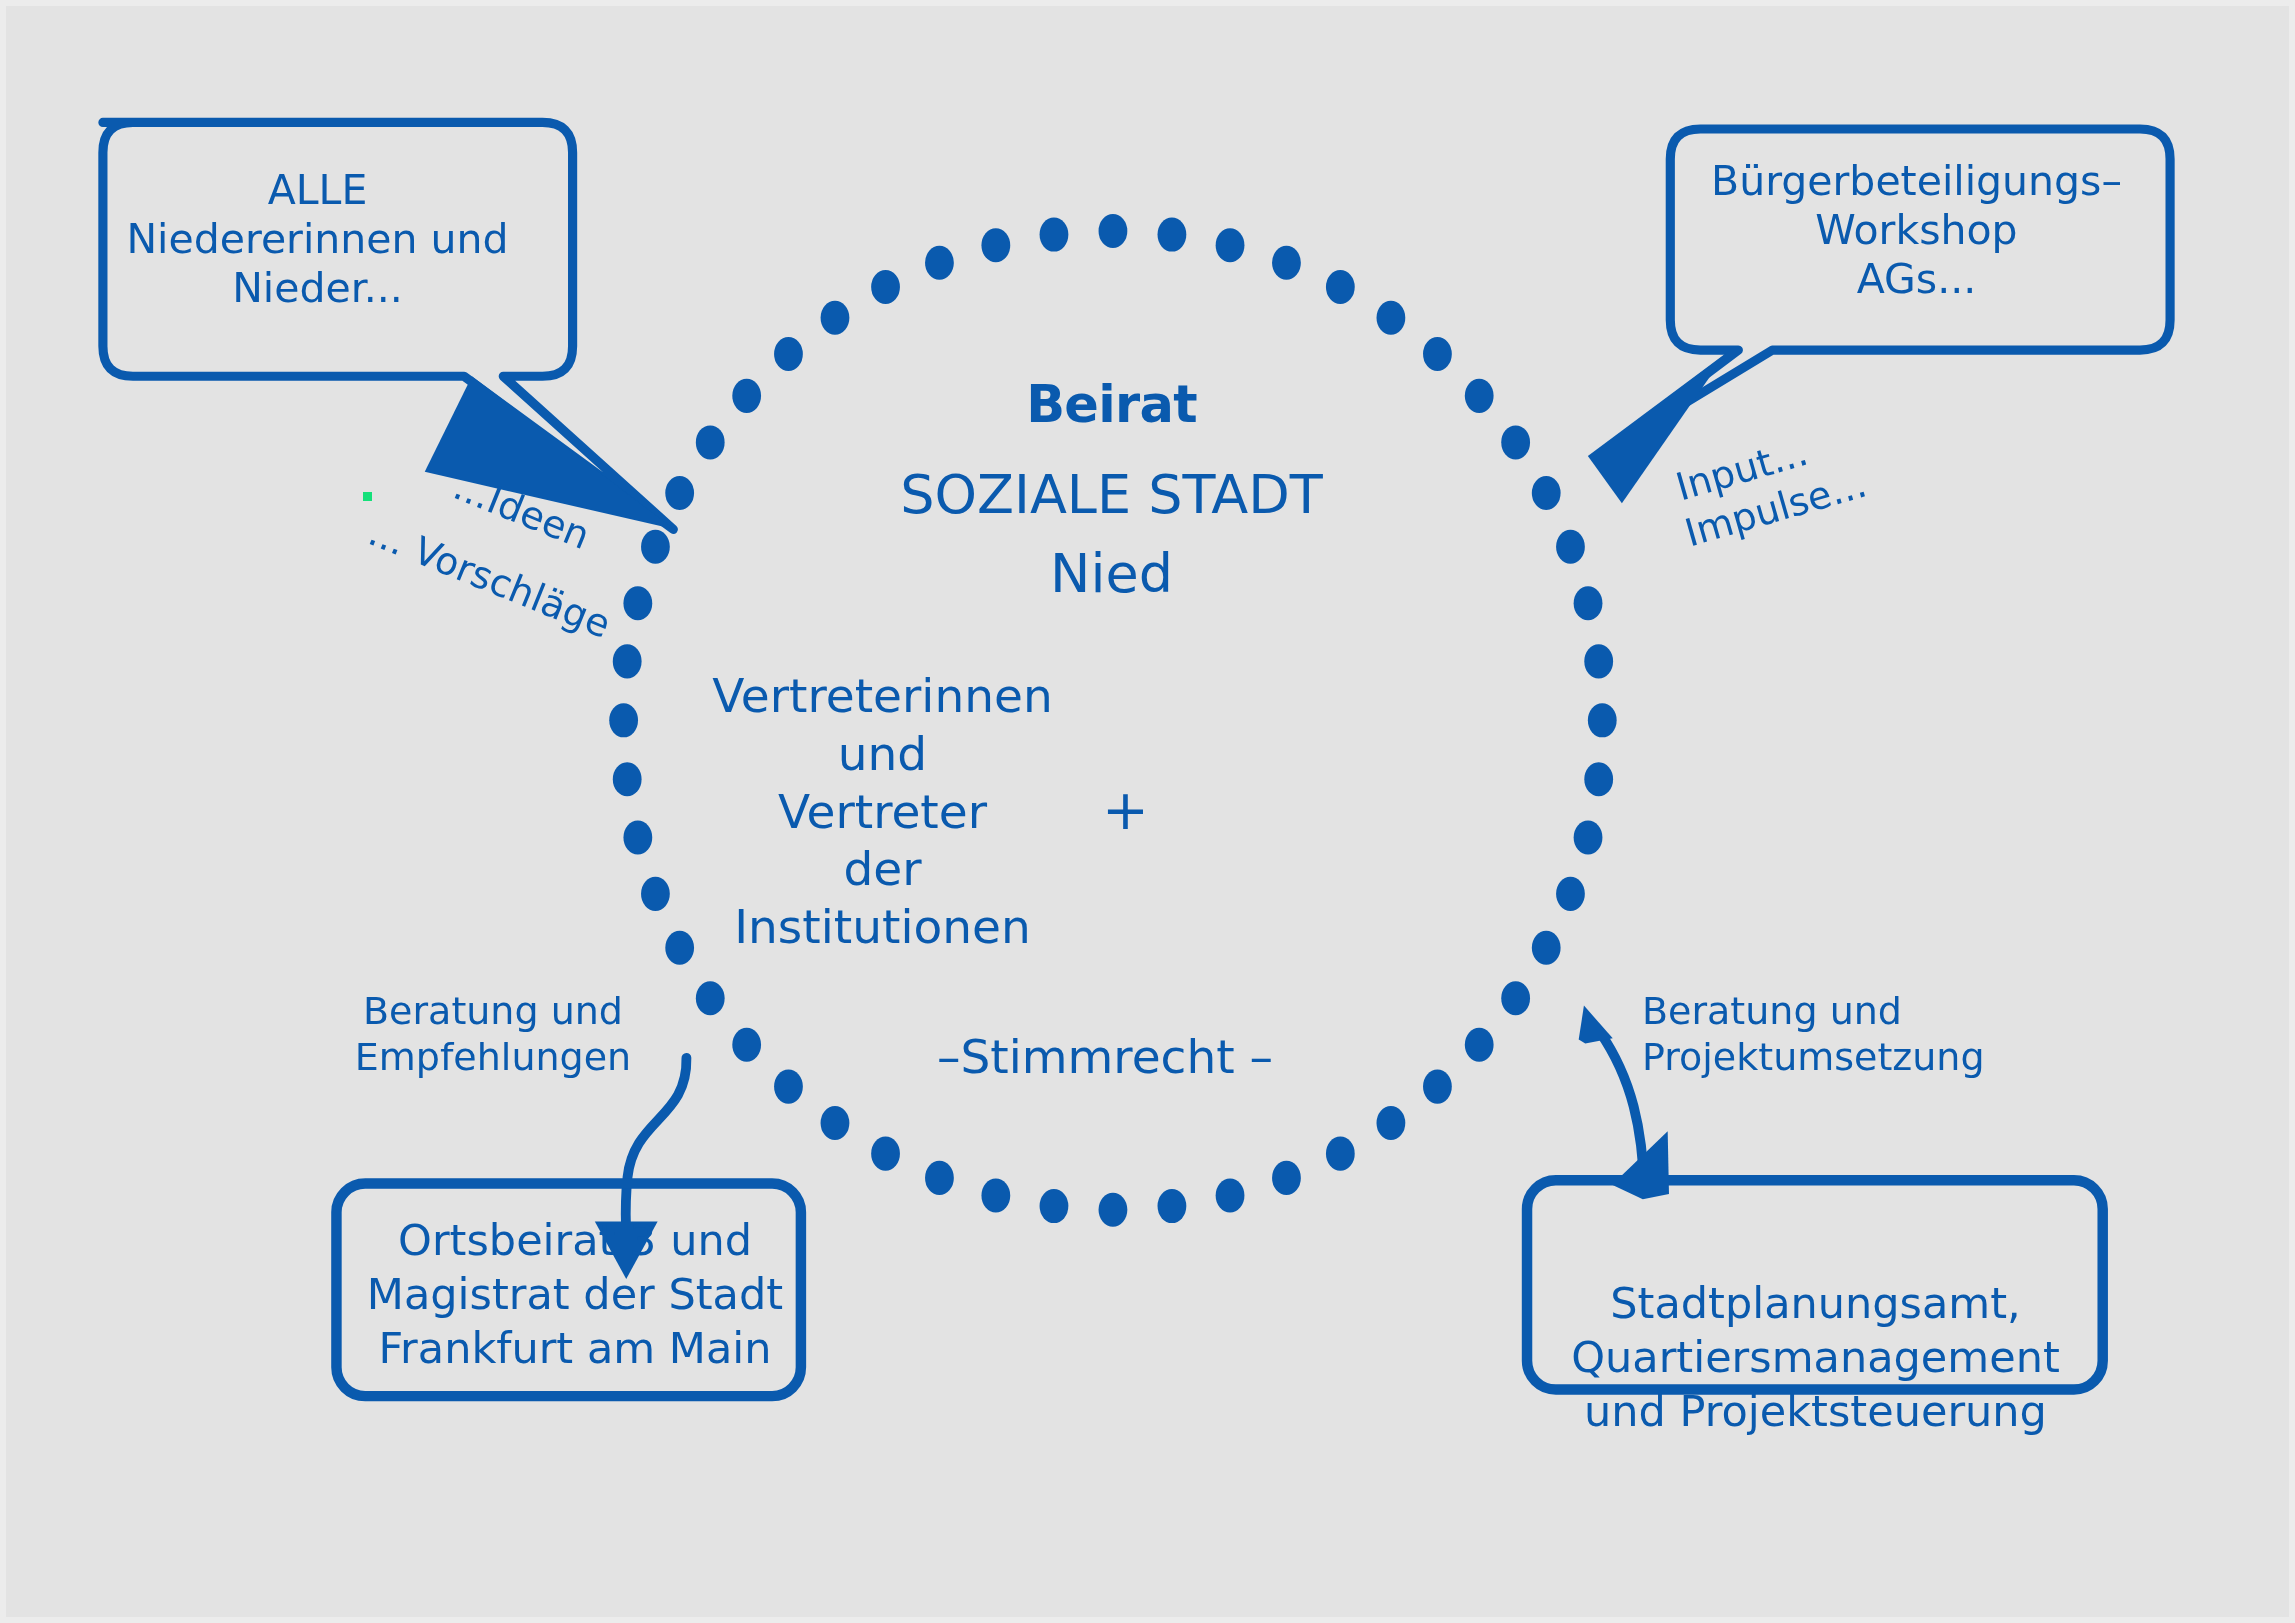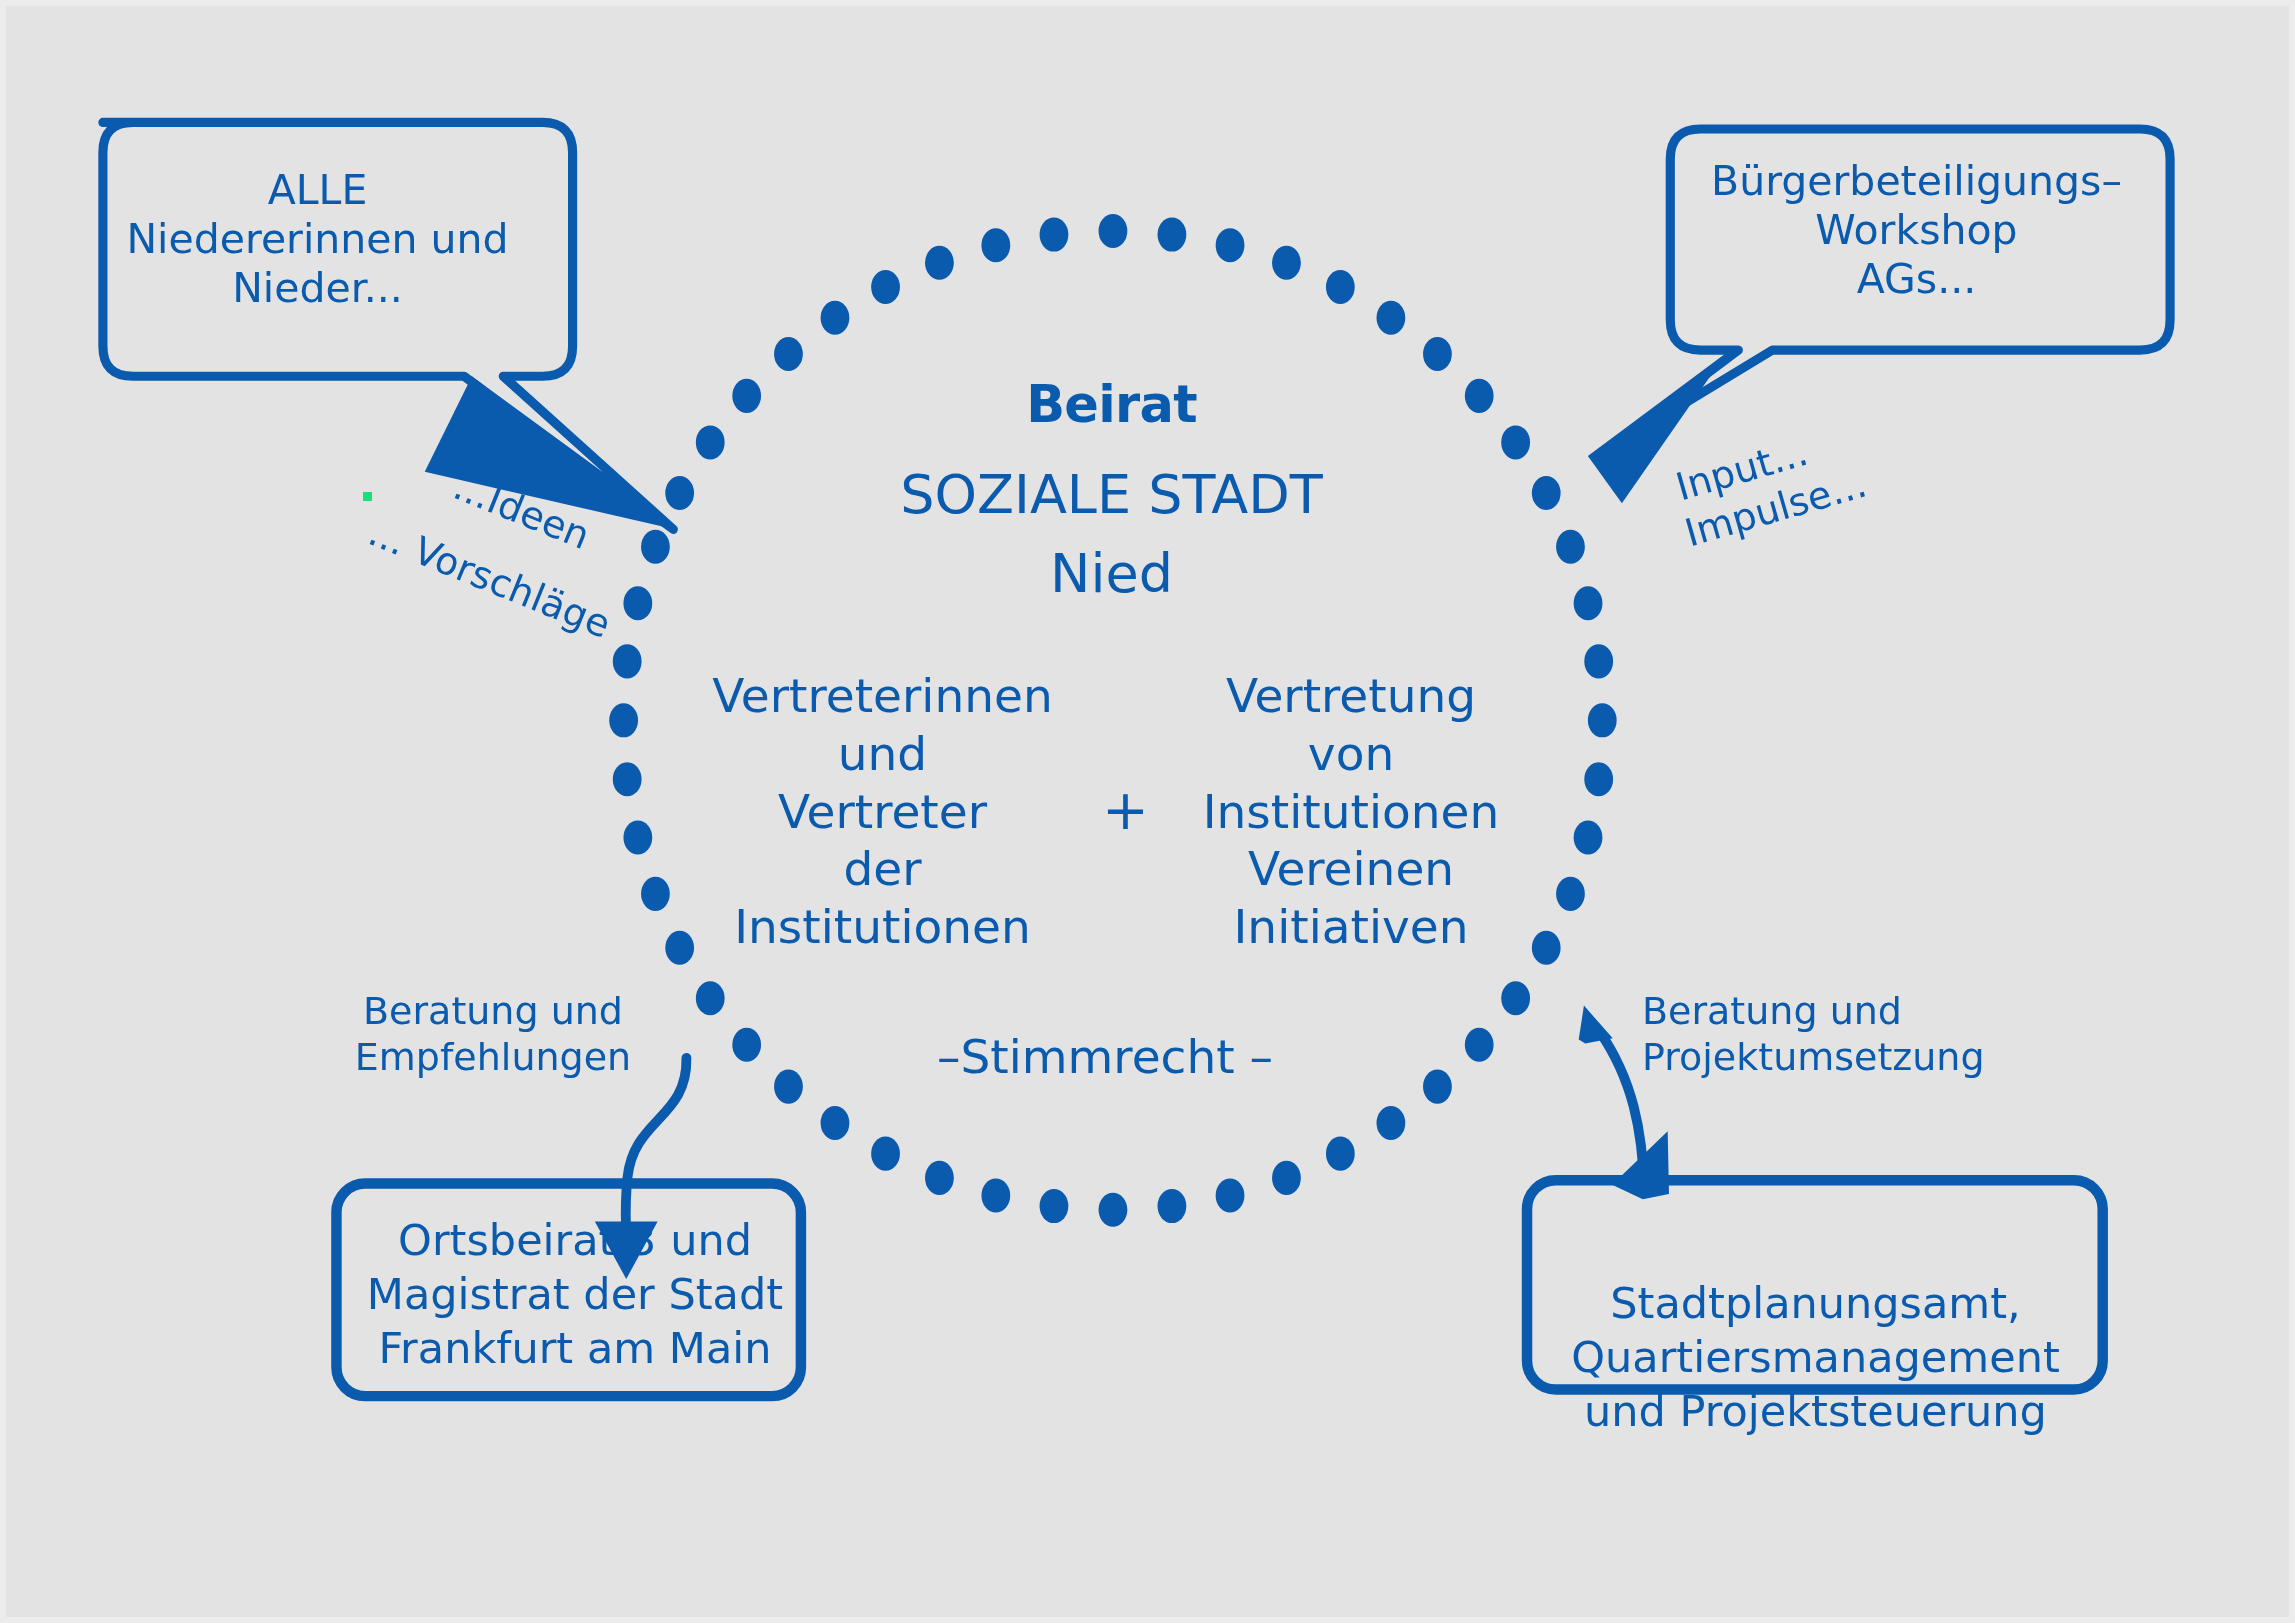--- a/index.html
+++ b/index.html
@@ -266,25 +266,20 @@
   <div class="txt" id="center-sub2">Nied</div>
 
   <div class="txt" id="col-left">Vertreterinnen
 und
 Vertreter
 der
 Institutionen</div>
 
   <div class="txt" id="plus-sign">+</div>
 
-  <div class="txt" id="col-right">Vertretung
-von
-Institutionen
-Vereinen
-Initiativen</div>
 
   <div class="txt" id="stimmrecht">–Stimmrecht  –</div>
 
   <div class="rot-label" id="label-ideen">...Ideen</div>
 
   <div class="rot-label" id="label-vorschlaege">...  Vorschläge</div>
 
   <div id="green-dot"></div>
 
   <div class="rot-label" id="label-input">Input...</div>

